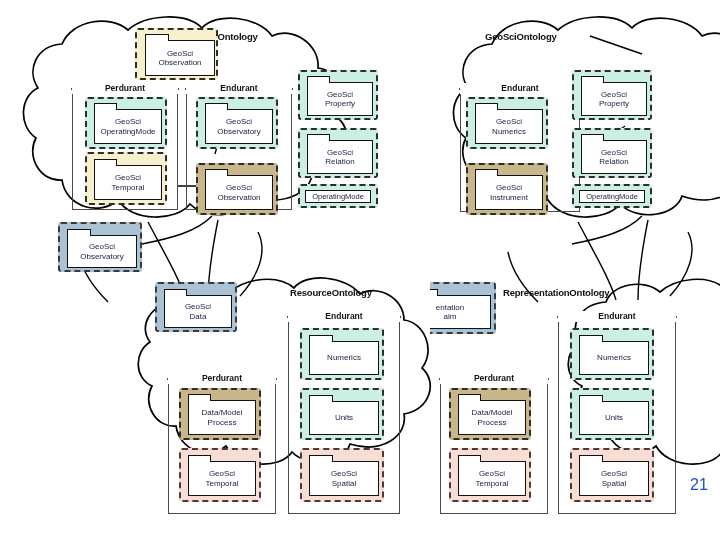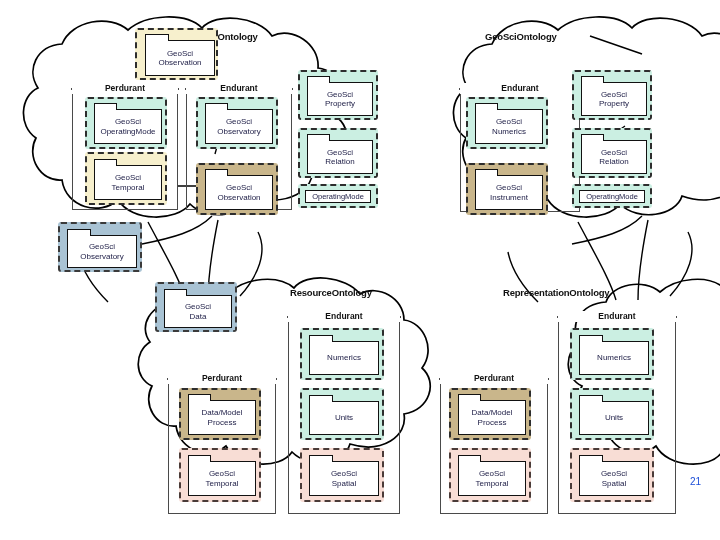--- a/index.html
+++ b/index.html
@@ -39,21 +39,21 @@
         display:flex;align-items:center;justify-content:center;text-align:center;
         font-size:8px;line-height:9.5px;color:#1b1b44;padding:1px 2px;}
   .node .tab{position:absolute;left:-1.3px;top:-7px;width:36%;height:7px;
         background:#fff;border:1.3px solid #111;border-bottom:none;box-sizing:border-box;}
 
   
   .chip{position:absolute;background:#fff;border:1.3px solid #111;box-sizing:border-box;
         display:flex;align-items:center;justify-content:center;
         font-size:7.5px;color:#1b1b44;}
 
-  .pagenum{position:absolute;font-size:10px;color:#1d4ed8;}
+  .pagenum{position:absolute;font-size:16px;color:#1d4ed8;}
 
   .clip-right{position:absolute;left:430px;top:0;width:290px;height:540px;overflow:hidden;}
   .clip-inner{position:absolute;left:-430px;top:0;width:720px;height:540px;}
 </style>
 </head>
 <body>
 
 <div id="stage">
 
   <svg class="cloudsvg" viewBox="0 0 720 540" xmlns="http://www.w3.org/2000/svg">
@@ -310,20 +310,27 @@
           <div class="tab"></div>
           <span>GeoSci</span>
           <span>Relation</span>
         </div>
       </div>
 
       <div class="pkg teal" style="left:572px;top:184px;width:80px;height:24px;">
         <div class="chip" style="left:5px;top:4px;width:66px;height:13px;">OperatingMode</div>
       </div>
 
+      <div class="pkg blue" style="left:400px;top:282px;width:96px;height:52px;">
+        <div class="node" style="left:7px;top:11px;width:82px;height:34px;flex-direction:column;">
+          <div class="tab"></div>
+          <span>entation</span>
+          <span>alm</span>
+        </div>
+      </div>
 
       <div class="onto-title" style="left:503px;top:287px;">RepresentationOntology</div>
 
       <div class="grp" style="left:558px;top:318px;width:118px;height:196px;">
         <div class="br"></div>
         <div class="glab">Endurant</div>
       </div>
 
       <div class="pkg teal" style="left:570px;top:328px;width:84px;height:52px;">
         <div class="node" style="left:7px;top:11px;width:70px;height:34px;">

